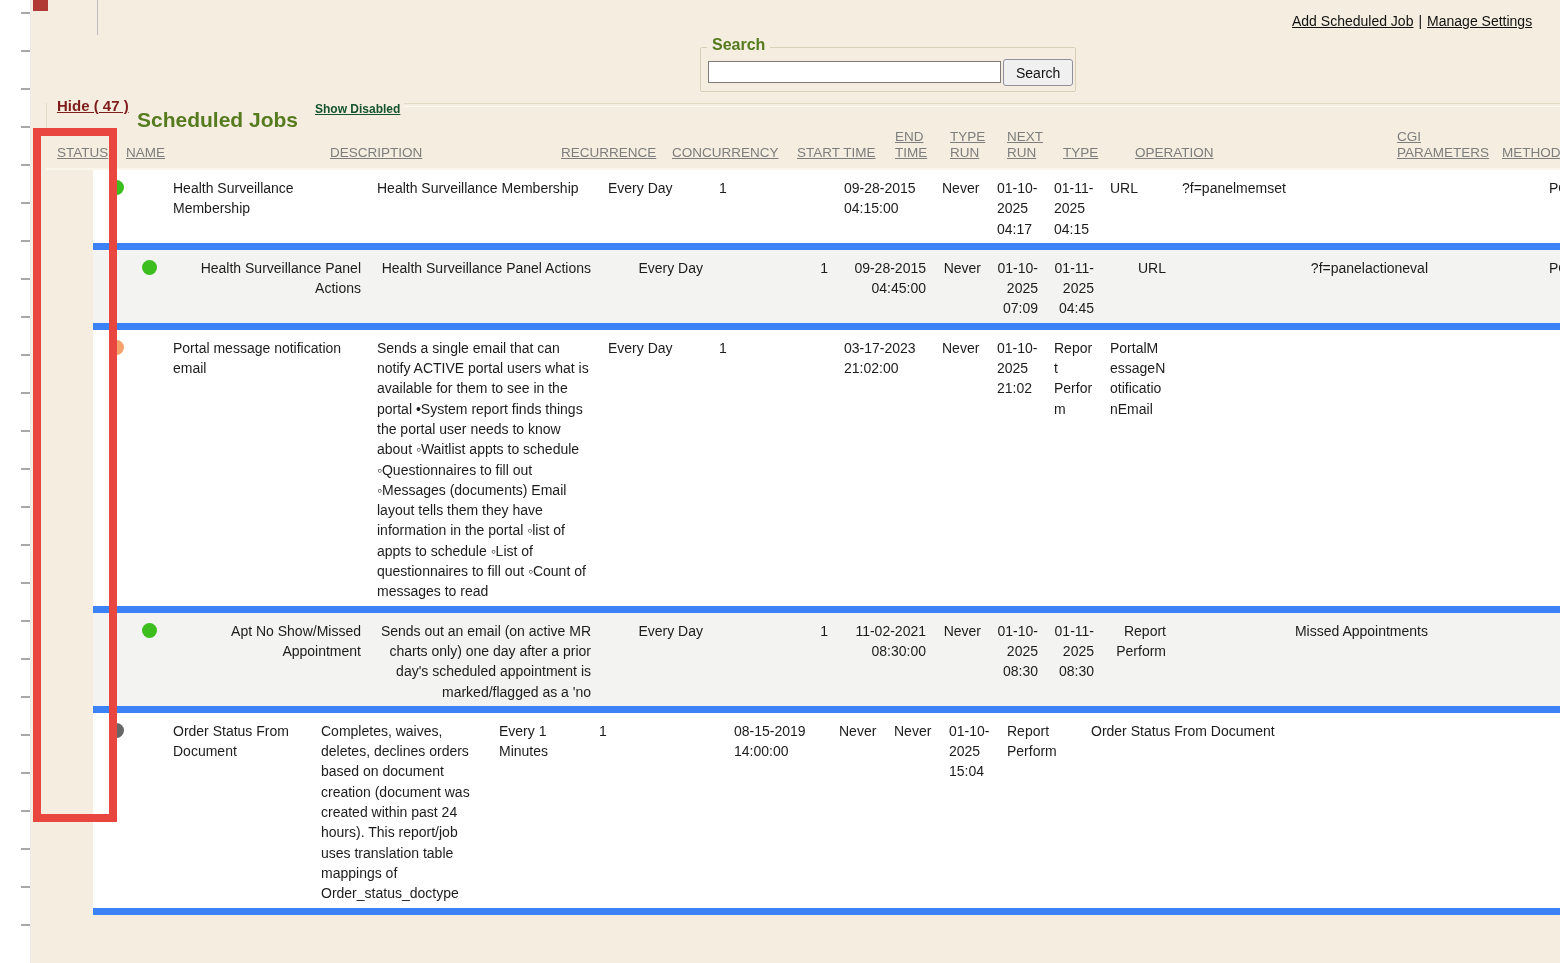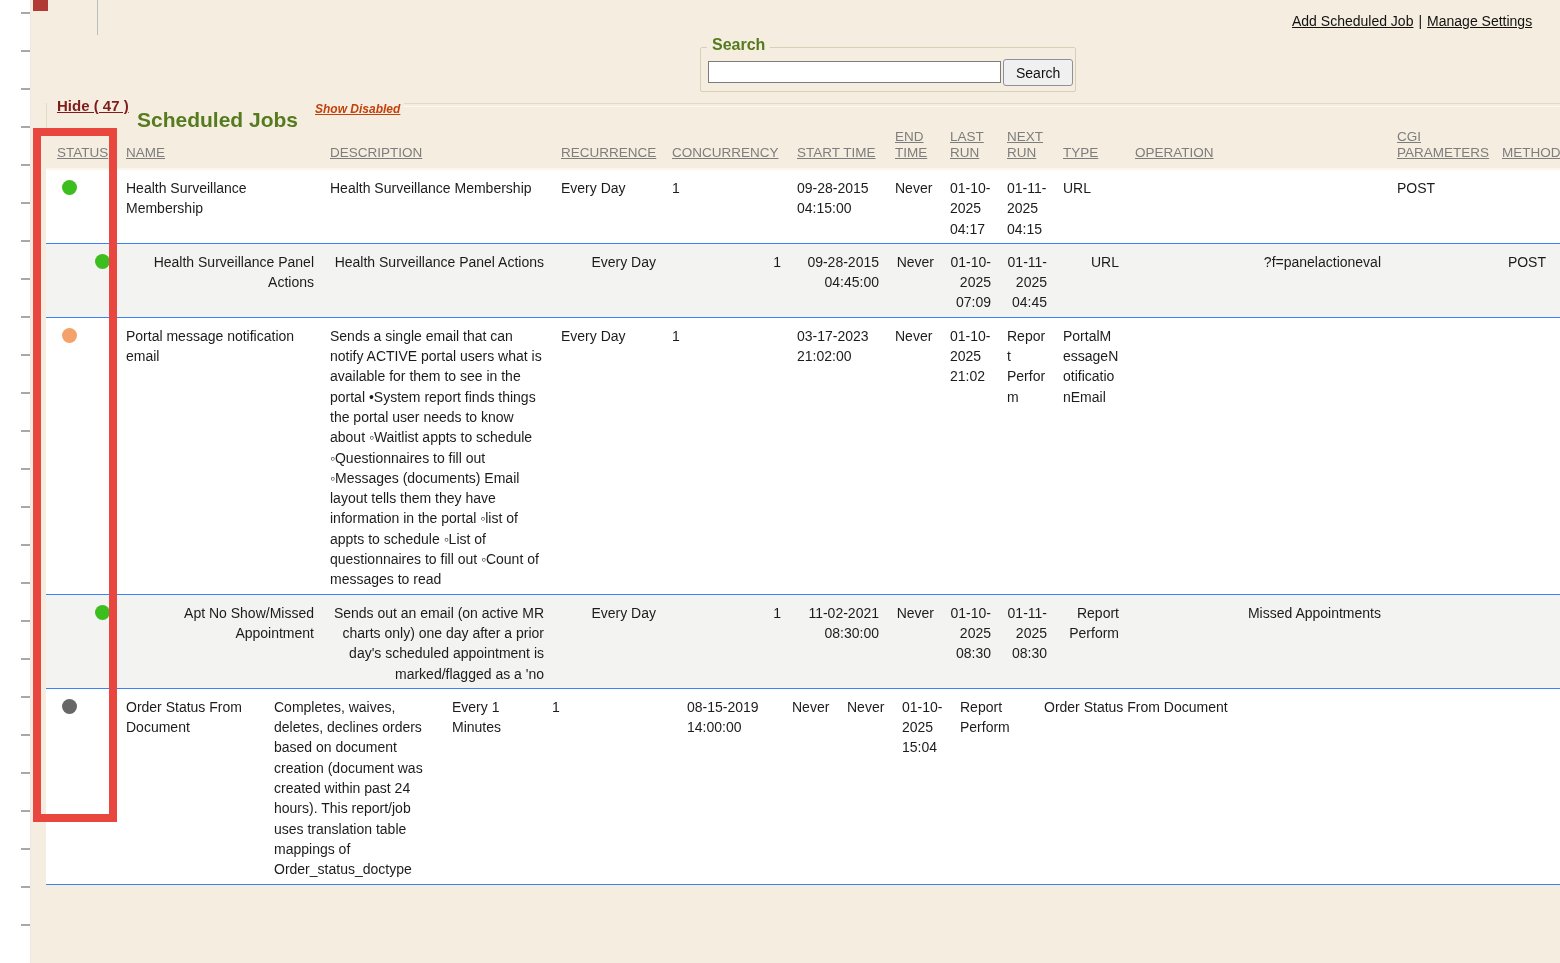--- a/index.html
+++ b/index.html
@@ -31,31 +31,31 @@
     font-family:"Liberation Sans", sans-serif;}
 
   
   .jobs-border-top{position:absolute;left:404px;top:103px;width:1156px;height:2px;
     border-top:1px solid #e2dac4;border-bottom:1px solid #fdfaf2;}
   .jobs-border-left{position:absolute;left:46px;top:103px;width:2px;height:27px;
     border-left:1px solid #e2dac4;}
   .hide-link{position:absolute;left:57px;top:97px;font-size:15px;font-weight:bold;color:#7f1d1d;
     text-decoration:underline;cursor:pointer;}
   .jobs-title{position:absolute;left:137px;top:93px;font-size:21px;font-weight:bold;color:#567b1f;margin-top:15px;}
-  .show-disabled{position:absolute;left:315px;top:102px;font-size:12px;font-weight:bold;color:#c2410c;
-    text-decoration:underline;cursor:pointer;font-style:italic;}
+  .show-disabled{position:absolute;left:315px;top:102px;font-size:12px;font-weight:bold;color:#14532d;
+    text-decoration:underline;cursor:pointer;}
 
   
   .jobs-table{position:absolute;left:46px;top:128px;width:1514px;}
   .grid{display:grid;grid-template-columns:78px 204px 231px 111px 125px 98px 55px 57px 56px 72px 262px 105px 1fr;}
   .grid5{display:grid;grid-template-columns:78px 148px 178px 100px 135px 105px 55px 55px 58px 84px 258px 100px 1fr;}
   .thead{align-items:end;height:40px;border-bottom:2px solid #faf6ea;}
   .th{font-size:13.5px;color:#7d7d7d;text-decoration:underline;padding:0 6px 7px 2px;cursor:pointer;line-height:16px;}
   .th.first{padding-left:11px;}
-  .row{background:#ffffff;border-bottom:1px solid #3b82f6;}
+  .row{background:#ffffff;border-bottom:7px solid #3b82f6;margin-left:47px;}
   .row.alt{background:#f3f3f2;text-align:right;}
   .td{font-size:14px;line-height:20.3px;color:#1c1c1c;padding:8px 14px 4px 2px;overflow-wrap:break-word;}
   .td.desc{padding-right:15px;}
   .dot{display:inline-block;width:15px;height:15px;border-radius:50%;margin:2px 0 0 14px;}
 
   
   .annotation{position:absolute;left:33px;top:128px;width:84px;height:694px;
     border:8px solid #e9463f;box-sizing:border-box;pointer-events:none;z-index:50;}
 </style>
 </head>
@@ -87,39 +87,40 @@
   <div class="jobs-table">
 
     <div class="grid thead">
       <div class="th first">STATUS</div>
       <div class="th">NAME</div>
       <div class="th">DESCRIPTION</div>
       <div class="th">RECURRENCE</div>
       <div class="th">CONCURRENCY</div>
       <div class="th">START TIME</div>
       <div class="th">END TIME</div>
-      <div class="th">LAST RUN</div>
+      <div class="th">TYPE RUN</div>
       <div class="th">NEXT RUN</div>
       <div class="th">TYPE</div>
       <div class="th">OPERATION</div>
       <div class="th">CGI PARAMETERS</div>
       <div class="th">METHOD</div>
     </div>
 
     <div class="grid row">
       <div class="td"><span class="dot" style="background: rgb(60, 190, 30);"></span></div>
       <div class="td">Health Surveillance Membership</div>
       <div class="td desc">Health Surveillance Membership</div>
       <div class="td">Every Day</div>
       <div class="td">1</div>
       <div class="td">09-28-2015 04:15:00</div>
       <div class="td">Never</div>
       <div class="td">01-10-2025 04:17</div>
       <div class="td">01-11-2025 04:15</div>
       <div class="td">URL</div>
+      <div class="td">?f=panelmemset</div>
       <div class="td"></div>
       <div class="td">POST</div>
     </div>
 
     <div class="grid row alt">
       <div class="td"><span class="dot" style="background: rgb(60, 190, 30);"></span></div>
       <div class="td">Health Surveillance Panel Actions</div>
       <div class="td desc">Health Surveillance Panel Actions</div>
       <div class="td">Every Day</div>
       <div class="td">1</div>

